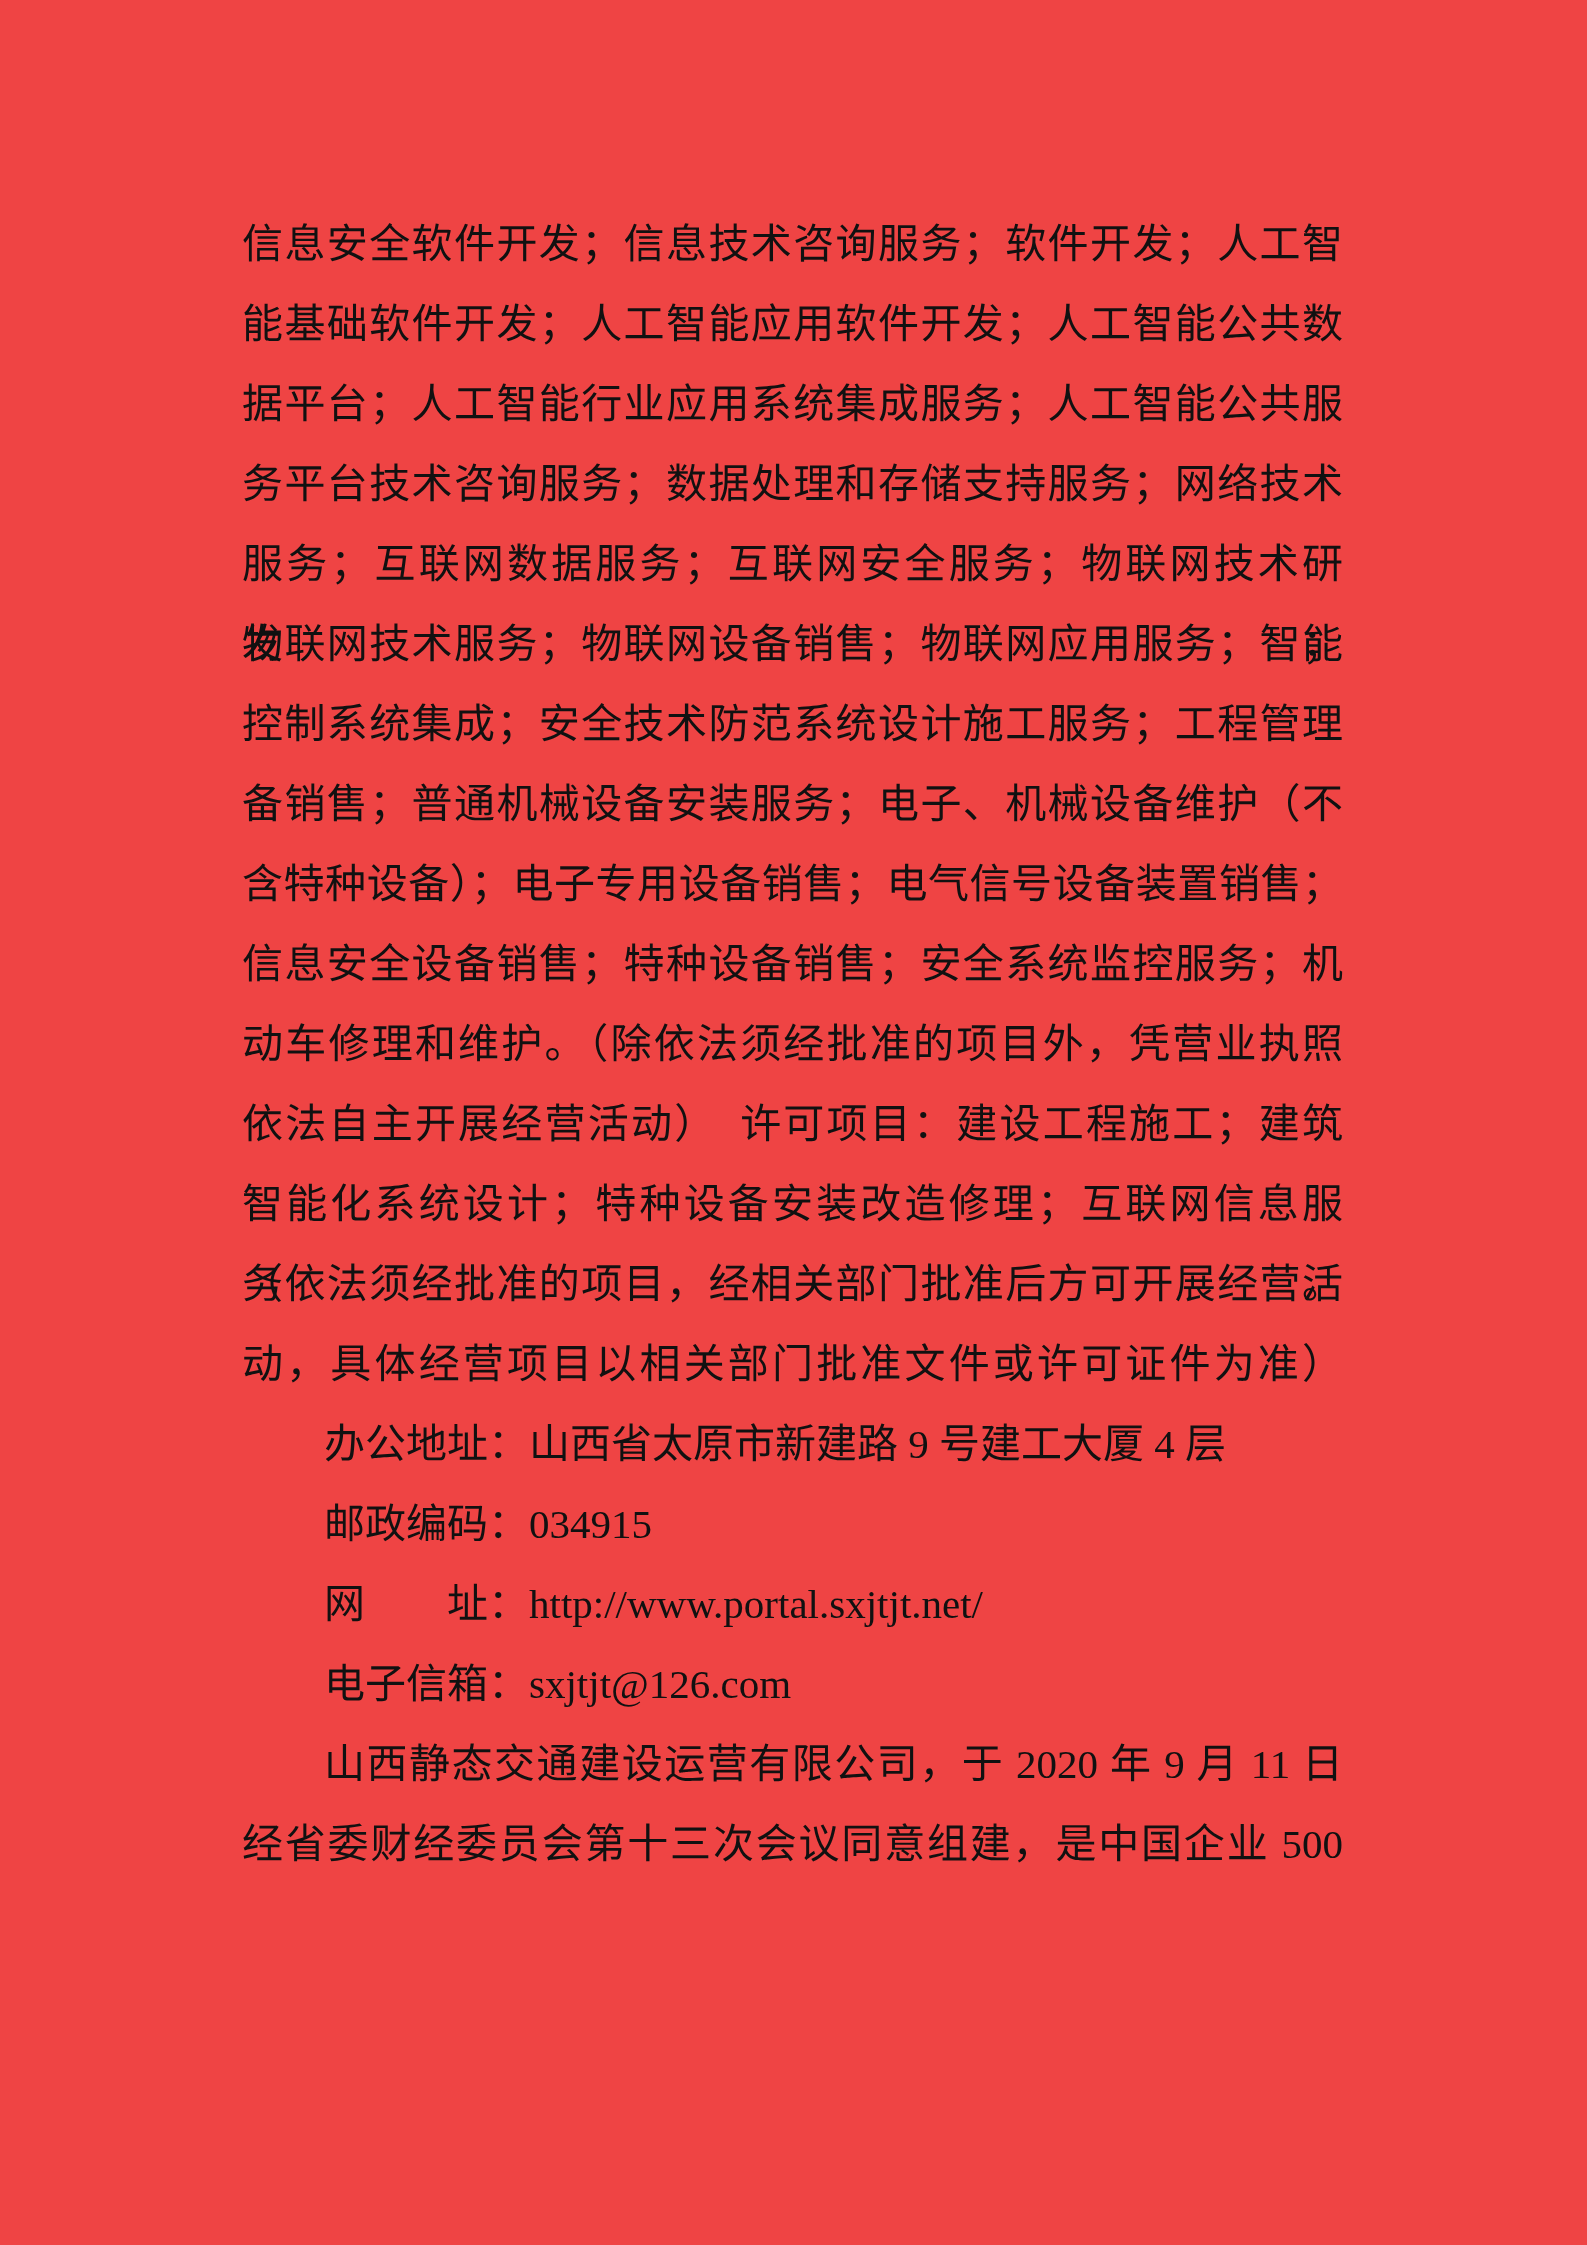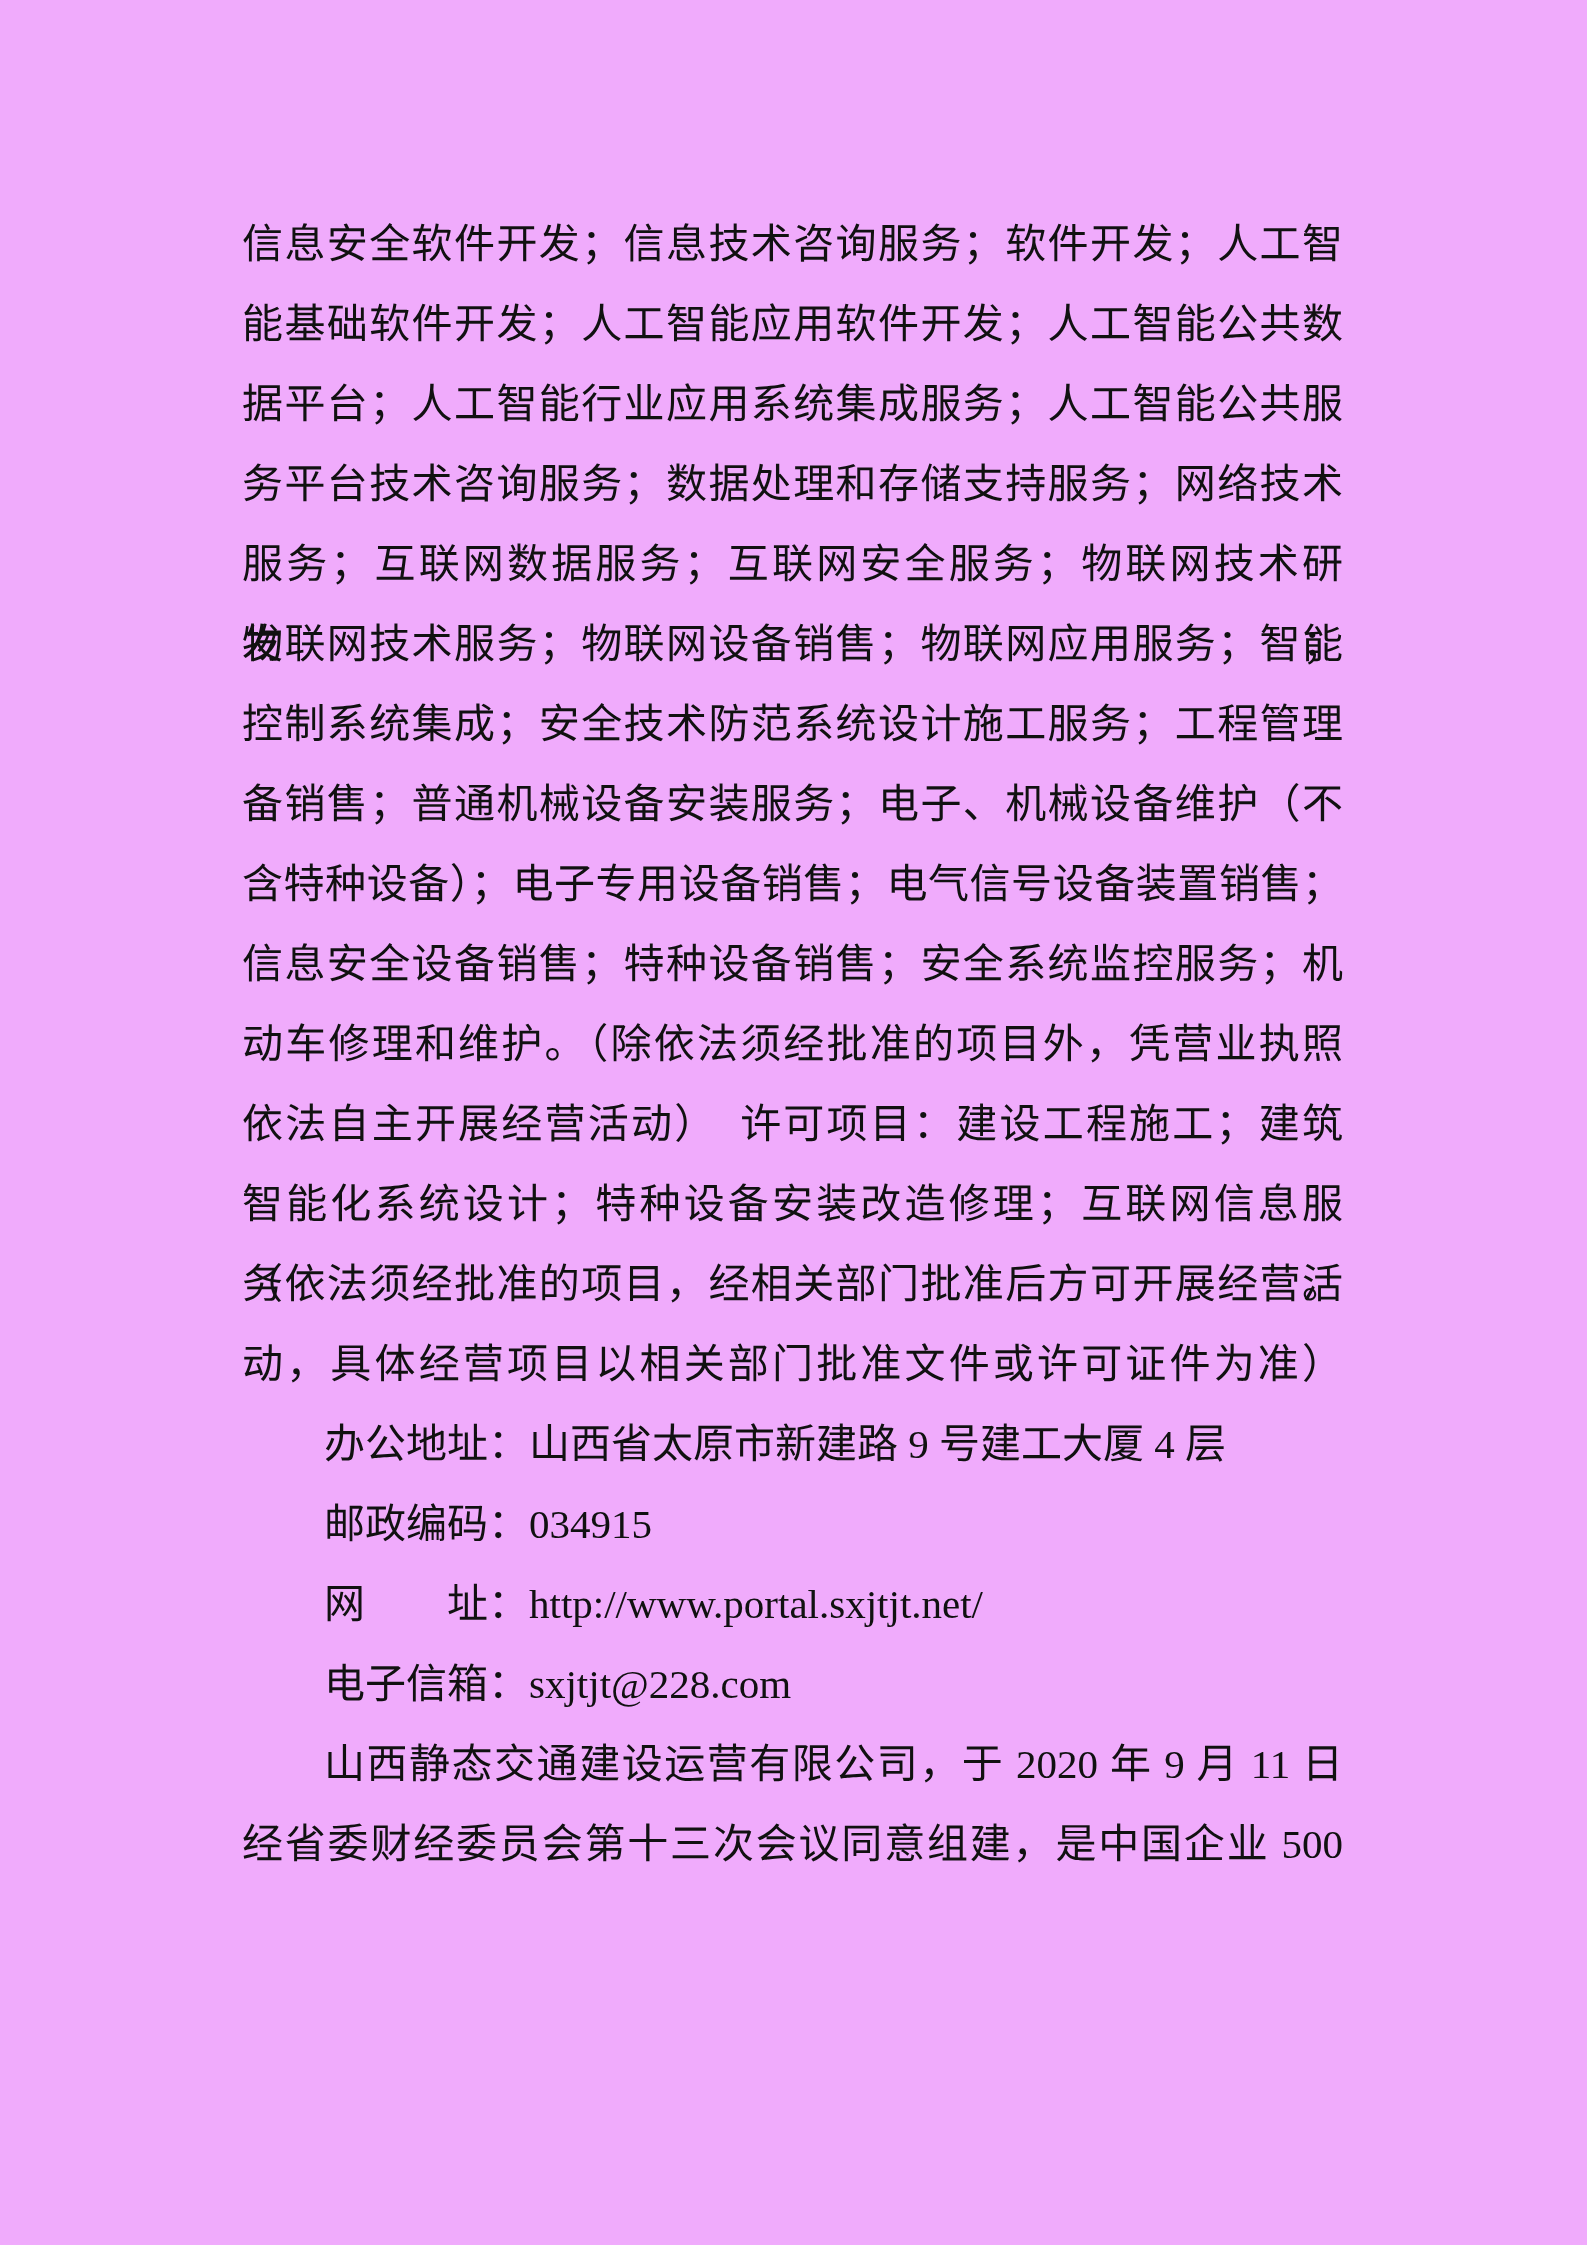--- a/index.html
+++ b/index.html
@@ -4,21 +4,21 @@
 <style>
   html, body {
     margin: 0;
     padding: 0;
     background: #ffffff;
   }
   .page {
     position: relative;
     width: 1587px;
     height: 2245px;
-    background: #f0abfc;
+    background: #ef4444;
     overflow: hidden;
     font-family: "Liberation Serif", "DejaVu Serif", serif;
   }
   .text-block {
     position: absolute;
     left: 242px;
     top: 204px;
     width: 1101px;
     color: #111111;
     font-size: 41px;
@@ -58,17 +58,17 @@
     <div class="ln j">含特种设备）；电子专用设备销售；电气信号设备装置销售；</div>
     <div class="ln j">信息安全设备销售；特种设备销售；安全系统监控服务；机</div>
     <div class="ln j">动车修理和维护。（除依法须经批准的项目外，凭营业执照</div>
     <div class="ln j">依法自主开展经营活动）　许可项目：建设工程施工；建筑</div>
     <div class="ln j">智能化系统设计；特种设备安装改造修理；互联网信息服务。</div>
     <div class="ln j">（依法须经批准的项目，经相关部门批准后方可开展经营活</div>
     <div class="ln j">动，具体经营项目以相关部门批准文件或许可证件为准）</div>
     <div class="ln ind">办公地址：山西省太原市新建路 9 号建工大厦 4 层</div>
     <div class="ln ind">邮政编码：034915</div>
     <div class="ln ind">网　　址：http://www.portal.sxjtjt.net/</div>
-    <div class="ln ind">电子信箱：sxjtjt@228.com</div>
+    <div class="ln ind">电子信箱：sxjtjt@126.com</div>
     <div class="ln j ind">山西静态交通建设运营有限公司，于 2020 年 9 月 11 日</div>
     <div class="ln j">经省委财经委员会第十三次会议同意组建，是中国企业 500</div>
   </div>
 </div>
 
 </body></html>

